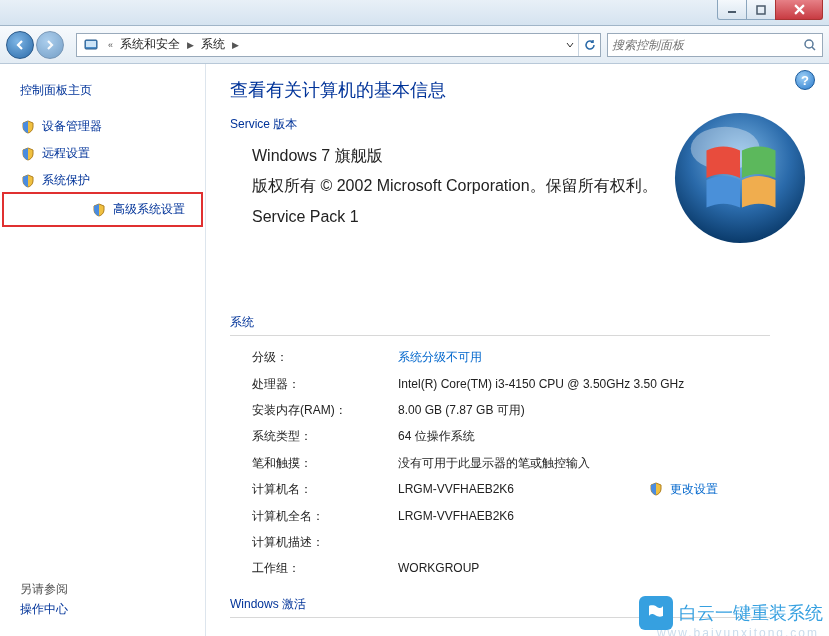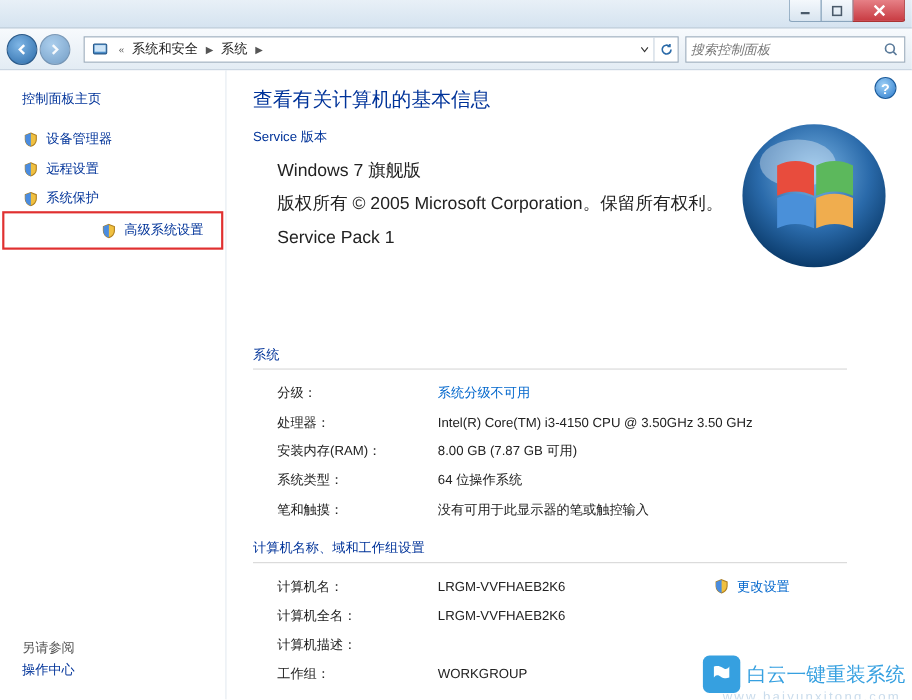--- a/index.html
+++ b/index.html
@@ -16,21 +16,21 @@
     .toolbar { height: 38px; background: linear-gradient(to bottom, #f7fafd, #e3ecf4); display: flex; align-items: center; padding: 0 6px; border-bottom: 1px solid #b8c8d8; }
     .nav-arrow { width: 28px; height: 28px; border-radius: 50%; background: radial-gradient(circle at 40% 35%, #7fb6e6, #2a6aa8); border: 1px solid #2a5a8a; display: flex; align-items: center; justify-content: center; margin-right: 2px; }
     .nav-arrow svg { stroke: #fff; stroke-width: 2.2; fill: none; }
     .addr-bar { flex: 1; height: 24px; background: #fff; border: 1px solid #9ab; margin: 0 6px 0 10px; display: flex; align-items: center; }
     .addr-icon { width: 20px; height: 20px; display:flex; align-items:center; justify-content:center; margin: 0 4px;}
     .breadcrumb { display: flex; align-items: center; height: 100%; font-size: 12px; color: #222; }
     .bc-seg { padding: 0 4px; display: flex; align-items: center; height: 100%; }
     .bc-arr { color: #555; font-size: 9px; padding: 0 3px;}
     .addr-dd { width: 18px; height: 22px; display:flex; align-items:center; justify-content:center; border-left:1px solid transparent; margin-left:auto;}
     .addr-refresh { width: 22px; height: 22px; border-left: 1px solid #c8d4e0; display:flex; align-items:center; justify-content:center;}
-    .search-box { width: 200px; height: 24px; background: #fff; border: 1px solid #9ab; display: flex; align-items: center; margin-left: auto; padding: 0 4px; }
+    .search-box { width: 216px; height: 24px; background: #fff; border: 1px solid #9ab; display: flex; align-items: center; margin-left: auto; padding: 0 4px; }
     .search-box input { border: none; outline: none; flex: 1; font-size: 12px; font-style: italic; color: #888; background: transparent;}
     .search-box .s-icon { width: 16px; height: 16px; display:flex; align-items:center; justify-content:center;}
 
     .content { display: flex; height: calc(636px - 26px - 38px); }
     .sidebar { width: 206px; background: #fff; border-right: 1px solid #dde5ed; padding: 18px 0 0 0; }
     .sb-head { color: #003399; font-size: 12px; padding: 0 20px 14px 20px; }
     .sb-link { display: flex; align-items: center; padding: 5px 20px; color: #003399; font-size: 12px; }
     .shield { width: 16px; height: 16px; margin-right: 6px; flex-shrink: 0; display:flex; align-items:center; justify-content:center;}
     .sb-link.hi { outline: 2px solid #e03030; outline-offset: 2px; margin: 2px 6px; padding: 5px 14px; justify-content: flex-end;}
     .sb-seealso { position: absolute; bottom: 38px; left: 20px; color: #555; font-size: 12px; }
@@ -168,21 +168,21 @@
     <div class="sb-seealso">另请参阅</div>
     <div class="sb-action">操作中心</div>
   </div>
 
   <div class="main">
     <div class="help-btn">?</div>
     <div class="page-title">查看有关计算机的基本信息</div>
 
     <div class="section-h">Service 版本</div>
     <div class="indent">Windows 7 旗舰版</div>
-    <div class="indent">版权所有 © 2005 Microsoft Corporation。保留所有权利。</div>
+    <div class="indent">版权所有 © 2002 Microsoft Corporation。保留所有权利。</div>
     <div class="indent">Service Pack 1</div>
 
     <svg class="win-logo" viewBox="0 0 140 140">
       <defs>
         <radialGradient id="orb" cx="50%" cy="35%" r="65%">
             <stop offset="0%" stop-color="#7db8e8"></stop>
             <stop offset="60%" stop-color="#2a6aaa"></stop>
             <stop offset="100%" stop-color="#0a3a6a"></stop>
           </radialGradient>
       </defs>
@@ -212,21 +212,20 @@
       </div>
     <div class="kv-row">
         <div class="k">系统类型：</div>
         <div class="v">64 位操作系统</div>
       </div>
     <div class="kv-row">
         <div class="k">笔和触摸：</div>
         <div class="v">没有可用于此显示器的笔或触控输入</div>
       </div>
 
-    <div class="section-h line" style="margin-top:14px">计算机名称、域和工作组设置</div>
     <div class="kv-row">
       <div class="k">计算机名：</div>
       <div class="v" style="display:flex;">
         <span style="width:250px">LRGM-VVFHAEB2K6</span>
         <a href="#" class="link-right">
           <span class="shield">
               <svg width="14" height="14" viewBox="0 0 14 14">
                 <path d="M7 1 L12 3 V7 C12 10 9.5 12.5 7 13 C4.5 12.5 2 10 2 7 V3 Z" fill="#f0c040" stroke="#b08020"></path>
                 <path d="M7 1 L7 13 C4.5 12.5 2 10 2 7 V3 Z" fill="#4a8ce0"></path>
               </svg>

